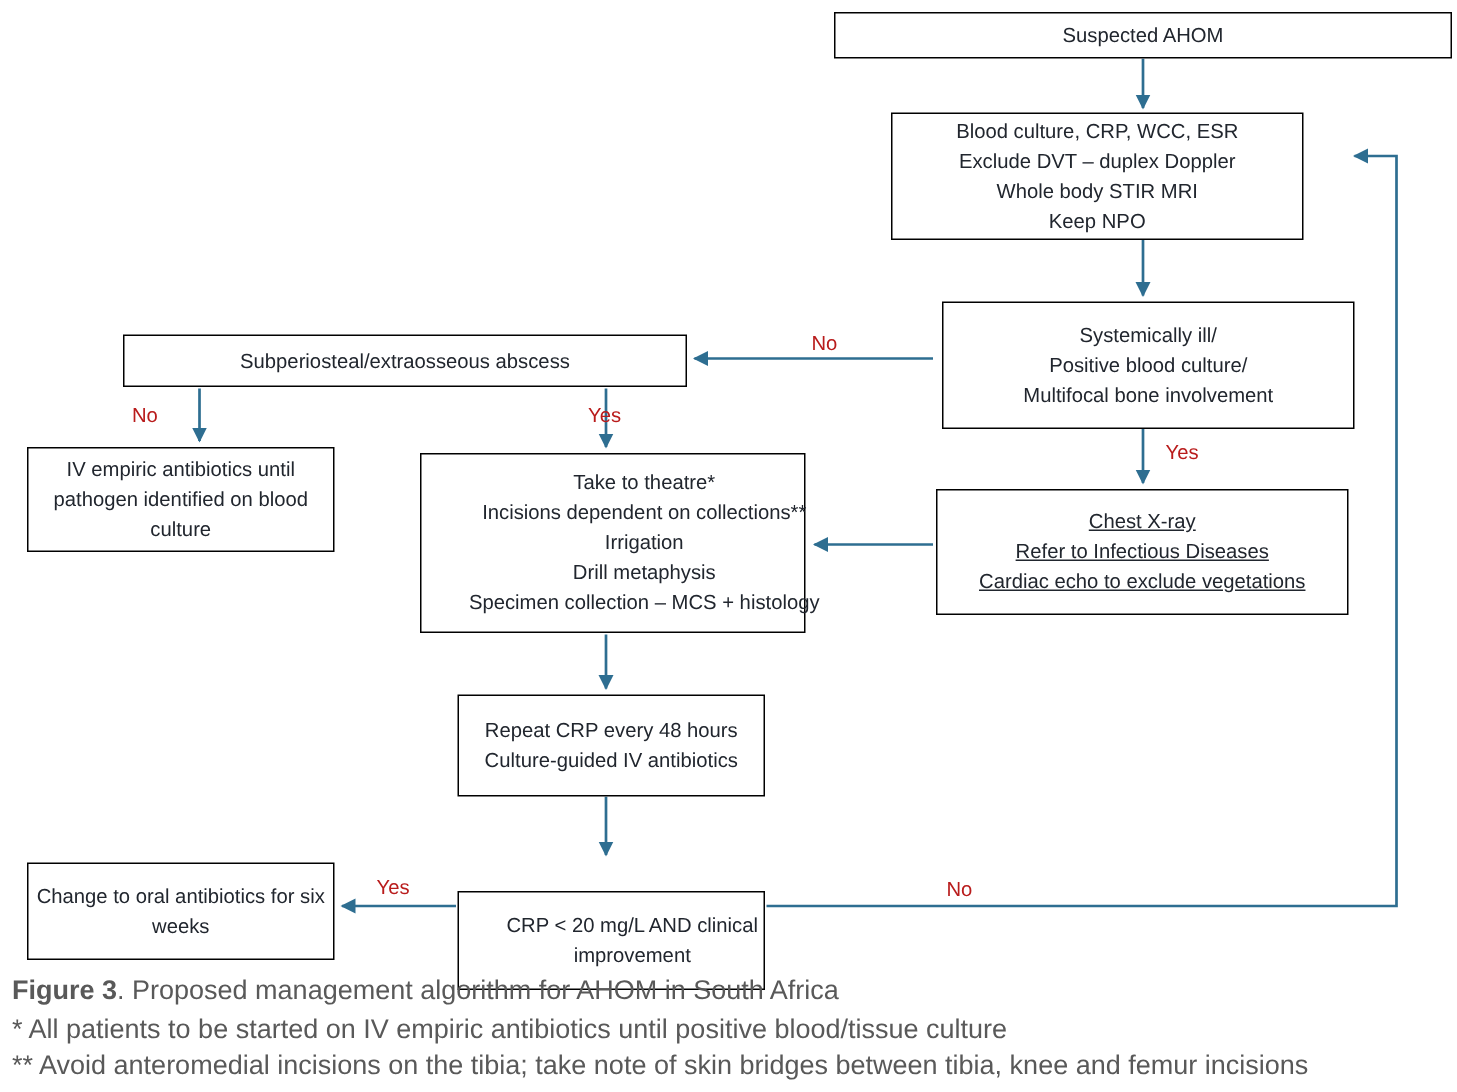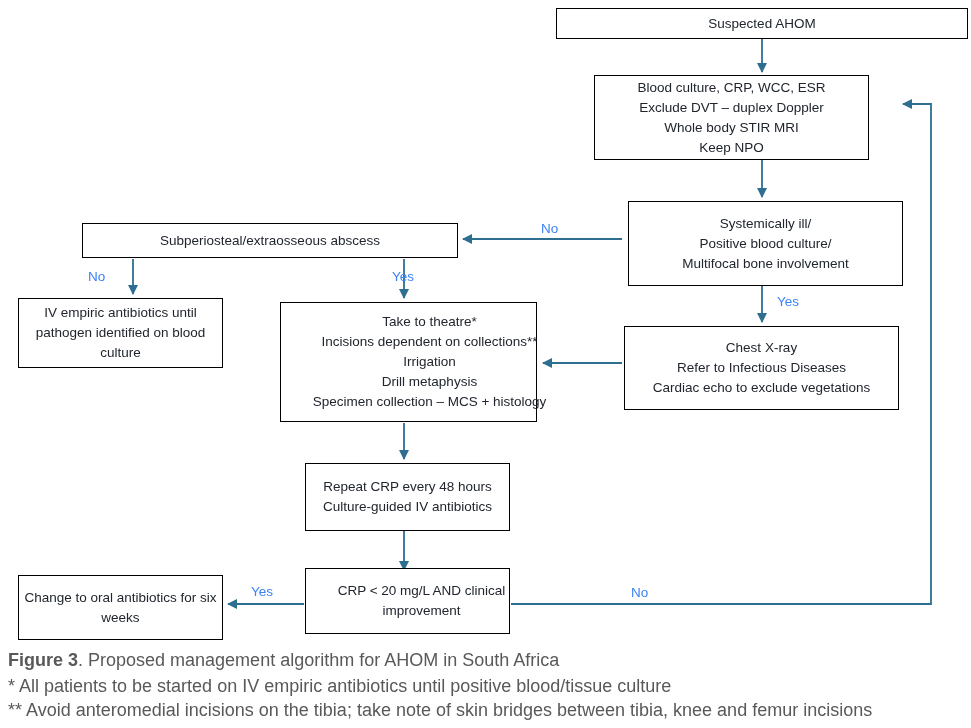--- a/index.html
+++ b/index.html
@@ -20,21 +20,21 @@
     flex-direction: column;
     justify-content: center;
     align-items: center;
     text-align: center;
     color: #21262e;
     font-size: 13.5px;
   }
   .node .ln { line-height: 20px; white-space: nowrap; }
   .elabel {
     position: absolute;
-    color: #3b82f6;
+    color: #b91c1c;
     font-size: 13.5px;
     line-height: 15px;
     white-space: nowrap;
   }
   .arrows { position: absolute; left: 0; top: 0; pointer-events: none; }
   .arrows polyline {
     fill: none;
     stroke: #2e6e91;
     stroke-width: 1.8px;
   }
@@ -82,21 +82,21 @@
     <div class="ln">Whole body STIR MRI</div>
     <div class="ln">Keep NPO</div>
   </div>
 
   <div class="node" style="left:628px; top:201px; width:275px; height:85px;">
     <div class="ln">Systemically ill/</div>
     <div class="ln">Positive blood culture/</div>
     <div class="ln">Multifocal bone involvement</div>
   </div>
 
-  <div class="node" style="left:624px; top:326px; width:275px; height:84px;">
+  <div class="node" style="left:624px; top:326px; width:275px; height:84px;text-decoration:underline;">
     <div class="ln">Chest X-ray</div>
     <div class="ln">Refer to Infectious Diseases</div>
     <div class="ln">Cardiac echo to exclude vegetations</div>
   </div>
 
   <div class="node" style="left:82px; top:223px; width:376px; height:35px;">
     <div class="ln">Subperiosteal/extraosseous abscess</div>
   </div>
 
   <div class="node" style="left:18px; top:298px; width:205px; height:70px;">
@@ -111,21 +111,21 @@
     <div class="ln">Irrigation</div>
     <div class="ln">Drill metaphysis</div>
     <div class="ln">Specimen collection – MCS + histology</div>
   </div>
 
   <div class="node" style="left:305px; top:463px; width:205px; height:68px;">
     <div class="ln">Repeat CRP every 48 hours</div>
     <div class="ln">Culture-guided IV antibiotics</div>
   </div>
 
-  <div class="node" style="left:305px; top:568px; width:205px; height:66px;padding-left:28px;">
+  <div class="node" style="left:305px; top:594px; width:205px; height:66px;padding-left:28px;">
     <div class="ln">CRP &lt; 20 mg/L AND clinical</div>
     <div class="ln">improvement</div>
   </div>
 
   <div class="node" style="left:18px; top:575px; width:205px; height:65px;">
     <div class="ln">Change to oral antibiotics for six</div>
     <div class="ln">weeks</div>
   </div>
 
   <div class="elabel" style="left:541px; top:221px;">No</div>

